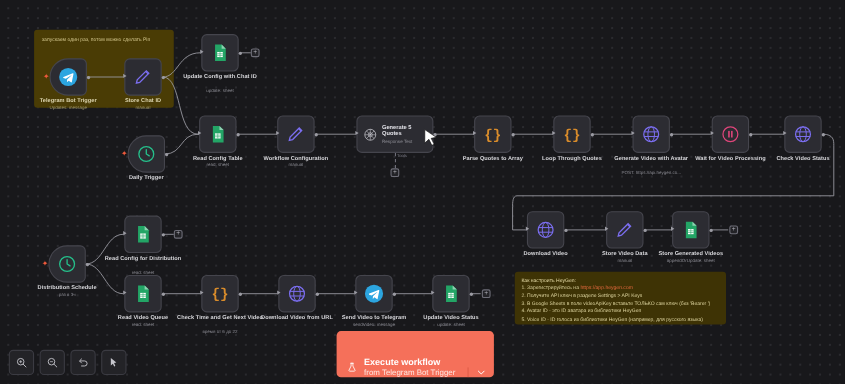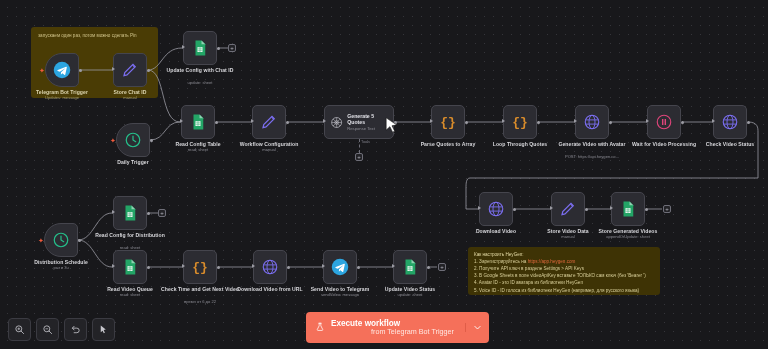--- a/index.html
+++ b/index.html
@@ -117,28 +117,28 @@
   .toolbar { position:absolute; left:8px; bottom:8px; display:flex; gap:5px; }
   .tbtn {
     width: 23px; height: 23px;
     background:#232327; border:0.8px solid #3b3b42; border-radius:4px;
     display:flex;align-items:center;justify-content:center;
     color:#c6c6cc;
   }
   
   .execwrap {
     position:absolute; left:306px; bottom:6px;
-    display:flex; align-items:center;
+    display:flex; align-items:flex-end;
     background:#f5705a; border-radius:4px; overflow:hidden;
-    height: 31px;
+    height: 42px;
   }
   .execmain { display:flex; align-items:center; gap:6px; padding: 0 11px 0 9px; }
   .exectxt { display:flex; flex-direction:column; line-height:1.15; }
   .exectxt .t1 { color:#fff; font-size:8.2px; font-weight:bold; }
-  .exectxt .t2 { color:#ffe6e0; font-size:7.2px;margin-left:40px; }
+  .exectxt .t2 { color:#ffe6e0; font-size:7.2px; }
   .execdrop { width:24px; display:flex; align-items:center; justify-content:center; border-left:1px solid #e05d48; color:#fff; font-size:8px; }
 
   
   .cursor { position:absolute; width:0;height:0; }
 </style>
 </head>
 <body>
 
 <div id="canvas">
 

